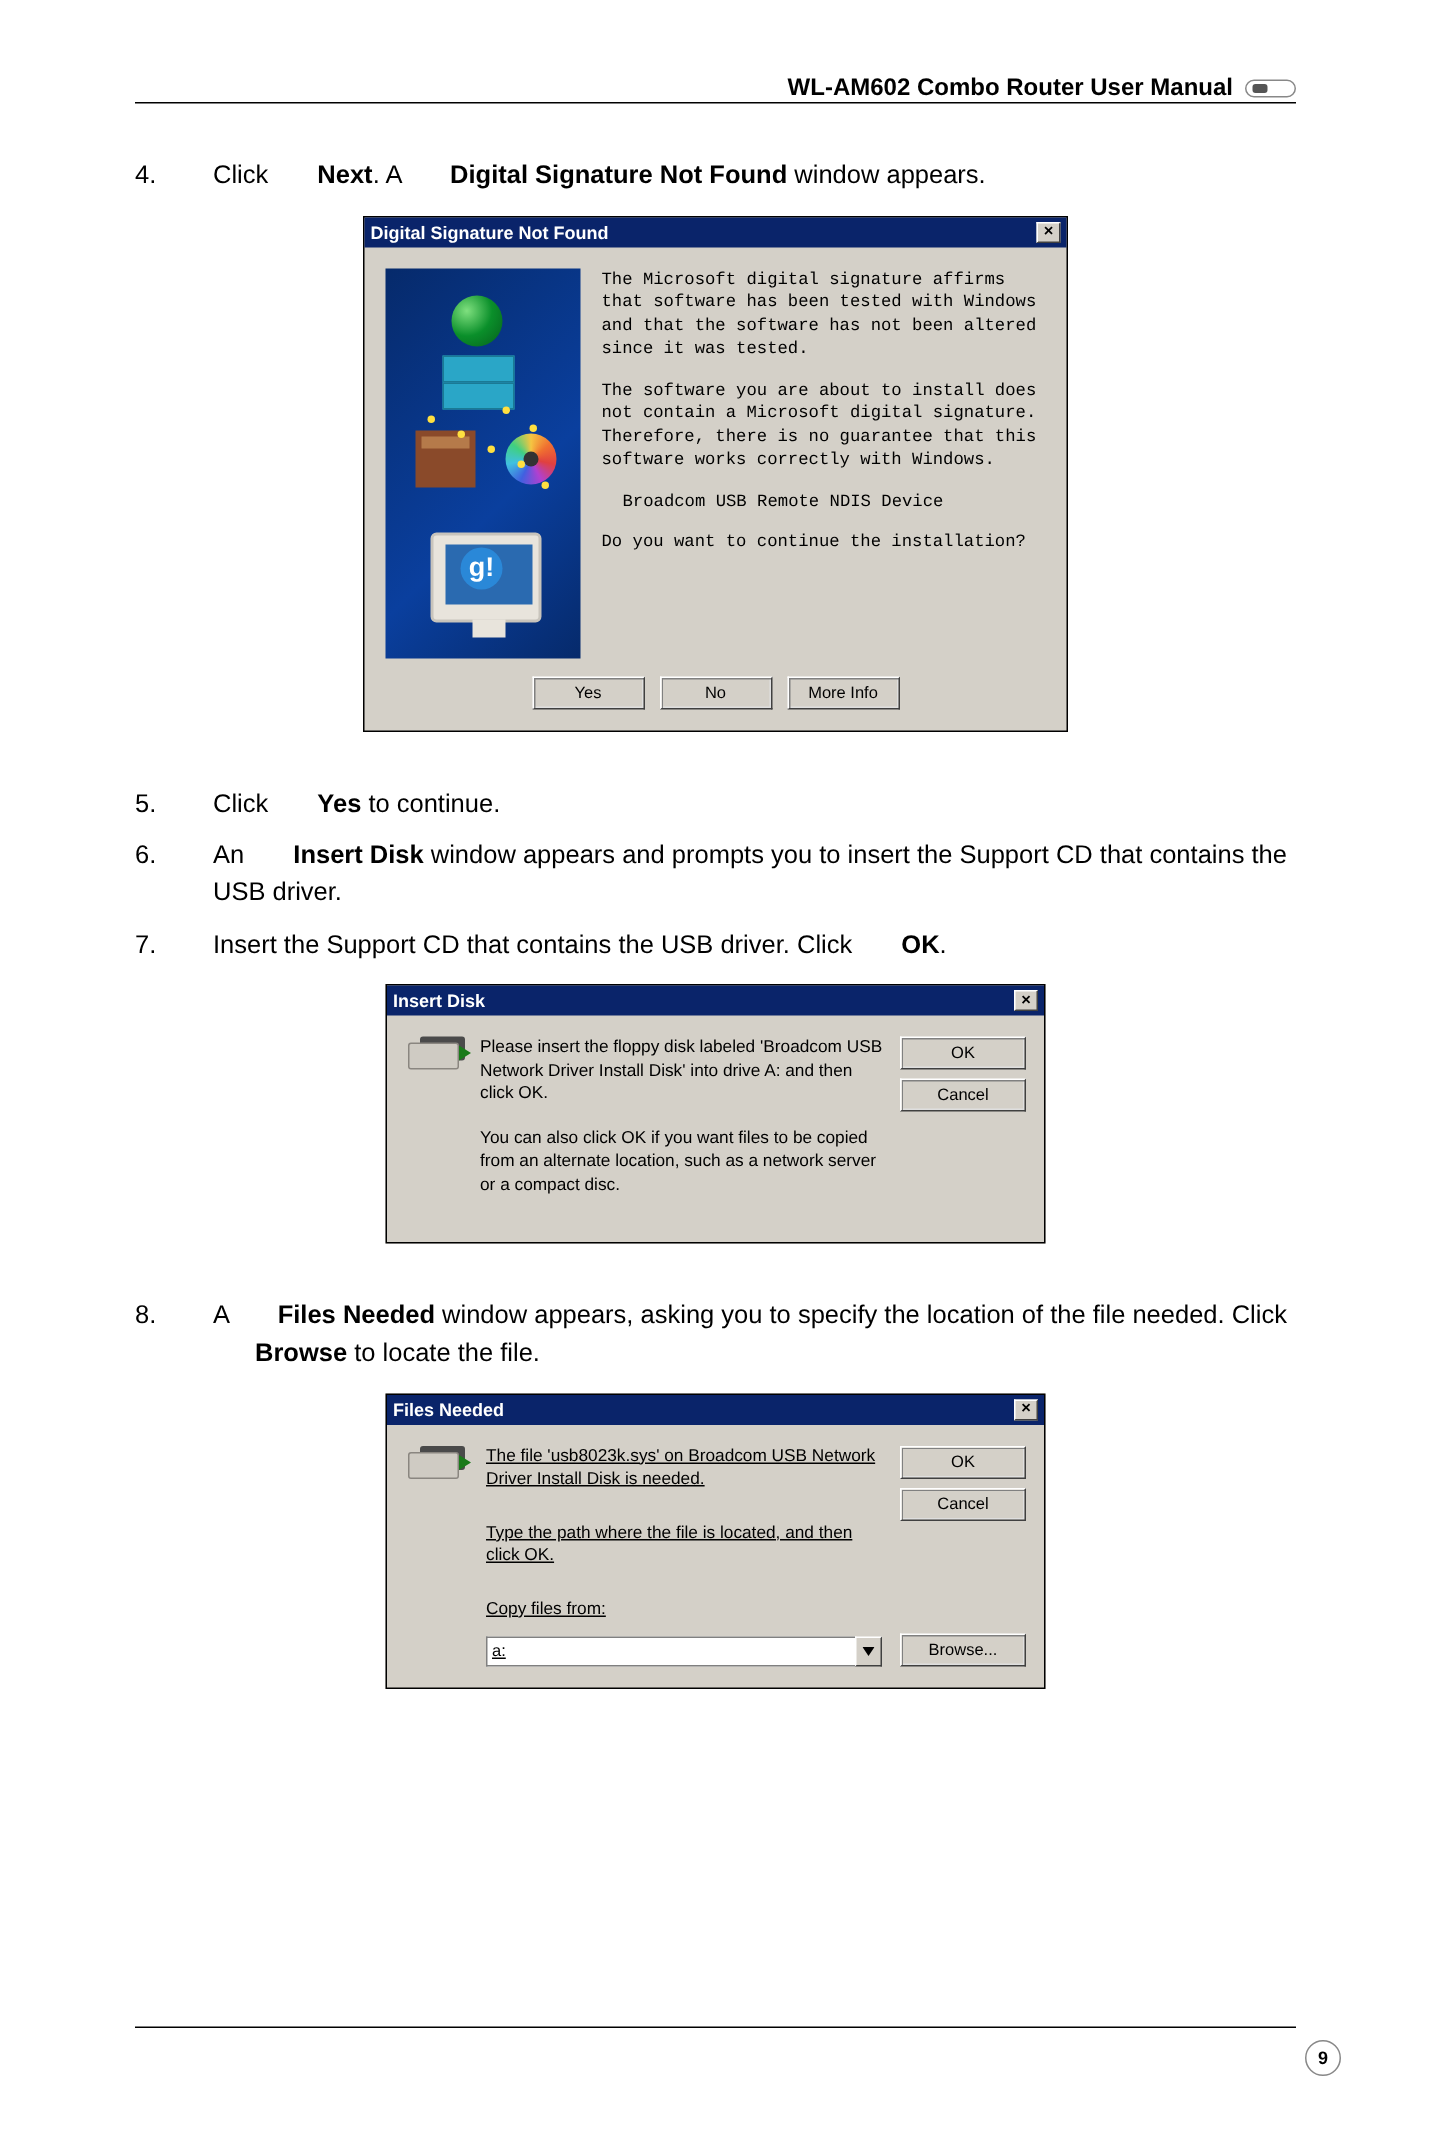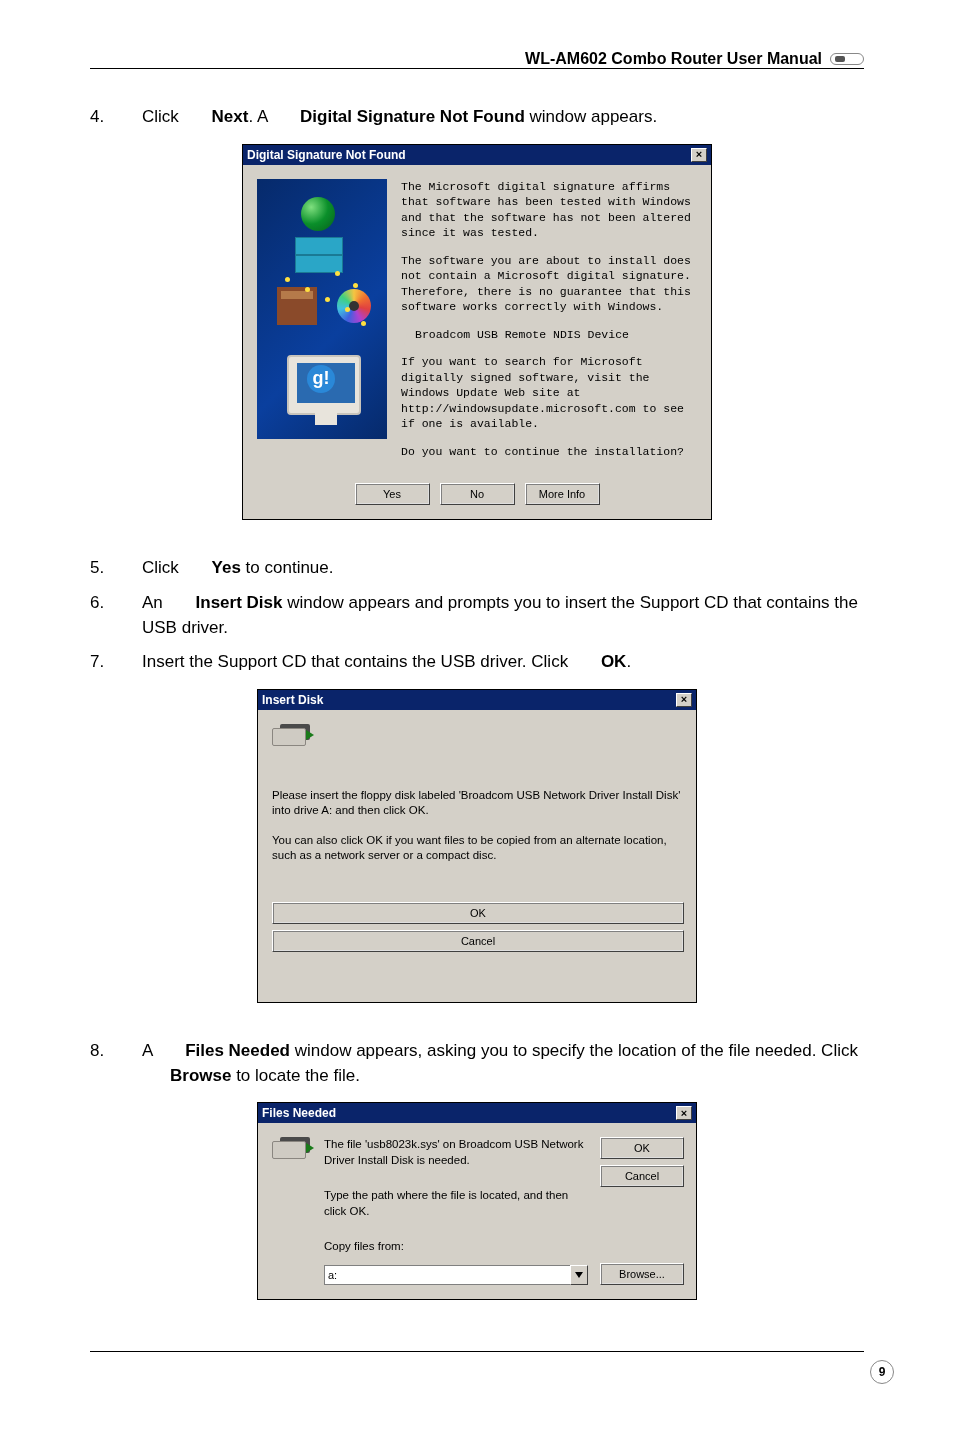--- a/index.html
+++ b/index.html
@@ -111,21 +111,21 @@
   .box { position:absolute; top:108px; left:20px; width:40px; height:38px; background:#8a4a2a; }
   .box::after{content:"";position:absolute;top:4px;left:4px;width:32px;height:8px;background:#b57a4a;}
   .monitor { position:absolute; top:176px; left:30px; width:74px; height:60px; background:#e8e4dc; border:2px solid #c8c4bc; border-radius:4px;}
   .monitor::before{content:"";position:absolute;top:6px;left:8px;width:58px;height:40px;background:#2a6ab0;}
   .monitor::after{content:"";position:absolute;bottom:-12px;left:26px;width:22px;height:12px;background:#e8e4dc;}
   .mon-q { position:absolute; top:186px; left:50px; width:28px; height:28px; border-radius:50%; background:#2a88d8; color:#fff; font-weight:bold; font-size:18px; display:flex; align-items:center; justify-content:center; z-index:2;}
   .dots { position:absolute; top:98px; left:18px; width:100px; height:60px; pointer-events:none;}
   .dots span{position:absolute;width:5px;height:5px;background:#ffe040;border-radius:50%;}
   
   .small-dlg { width: 440px; }
-  .small-body { display:flex; padding: 14px 12px 16px 14px; gap: 24px; flex-direction: column; }
+  .small-body { display:flex; padding: 14px 12px 16px 14px; gap: 8px; }
   .drive-icon { width:40px; height:30px; flex:0 0 40px; position:relative; }
   .drive-icon .d1{position:absolute;top:4px;left:0;width:34px;height:18px;background:#cfcbc3;border:1px solid #8a8680;border-radius:2px;}
   .drive-icon .d2{position:absolute;top:0;left:8px;width:30px;height:16px;background:#4a4a4a;border-radius:2px;}
   .drive-icon .arr{position:absolute;top:6px;right:-2px;width:0;height:0;border-left:8px solid #1a7a1a;border-top:5px solid transparent;border-bottom:5px solid transparent;}
   .sm-text { flex:1; font-size:11.5px; line-height:1.35; }
   .sm-text p { margin-bottom: 14px; }
   .sm-btns { display:flex; flex-direction:column; gap:6px; flex:0 0 84px; align-items:stretch;}
   .sm-btns .win-btn{width:100%;}
   
   .combo {
@@ -138,21 +138,21 @@
   }
   .combo .dd {
     width:18px; height:20px; background:#d4d0c8;
     border:1px solid #fff; border-right-color:#404040; border-bottom-color:#404040;
     display:flex; align-items:center; justify-content:center;
   }
   .combo .dd svg{width:8px;height:6px;}
   .files-btncol { display:flex; flex-direction:column; justify-content:space-between; flex:0 0 84px; gap:6px;}
   .btn-spacer { flex:1; }
   .files-body { padding: 14px 12px 14px 14px; display:flex; gap:12px; }
-  .files-mid { flex:1; font-size:11.5px; line-height:1.35; display:flex; flex-direction:column; }
+  .files-mid { flex:1; font-size:11.5px; line-height:1.35; display:flex; flex-direction:column;text-decoration:underline; }
   .files-mid p { margin-bottom:20px; }
   .files-mid .lab { margin-bottom:4px; margin-top:auto;}
   .footer-line { position:absolute; left:90px; right:90px; bottom:80px; border-top:1px solid #000;}
   .page-num {
     position:absolute; right:60px; bottom:48px;
     width:24px; height:24px; border:1px solid #888; border-radius:50%;
     display:flex; align-items:center; justify-content:center;
     font-size:12px; font-weight:bold;
   }
 </style>
@@ -197,21 +197,20 @@
             <span style="top:-6px;left:60px"></span>
           <span style="top:6px;left:78px"></span>
         </div>
         <div class="monitor"></div>
         <div class="mon-q">g!</div>
       </div>
       <div class="dsig-text">
         <p>The Microsoft digital signature affirms that software has been tested with Windows and that the software has not been altered since it was tested.</p>
         <p>The software you are about to install does not contain a Microsoft digital signature. Therefore, there is no guarantee that this software works correctly with Windows.</p>
         <p class="indent">Broadcom USB Remote NDIS Device</p>
-        <p>If you want to search for Microsoft digitally signed software, visit the Windows Update Web site at http://windowsupdate.microsoft.com to see if one is available.</p>
         <p>Do you want to continue the installation?</p>
       </div>
     </div>
     <div class="dsig-btnrow">
       <button class="win-btn">Yes</button>
       <button class="win-btn">No</button>
       <button class="win-btn">More Info</button>
     </div>
   </div>
 </div>

